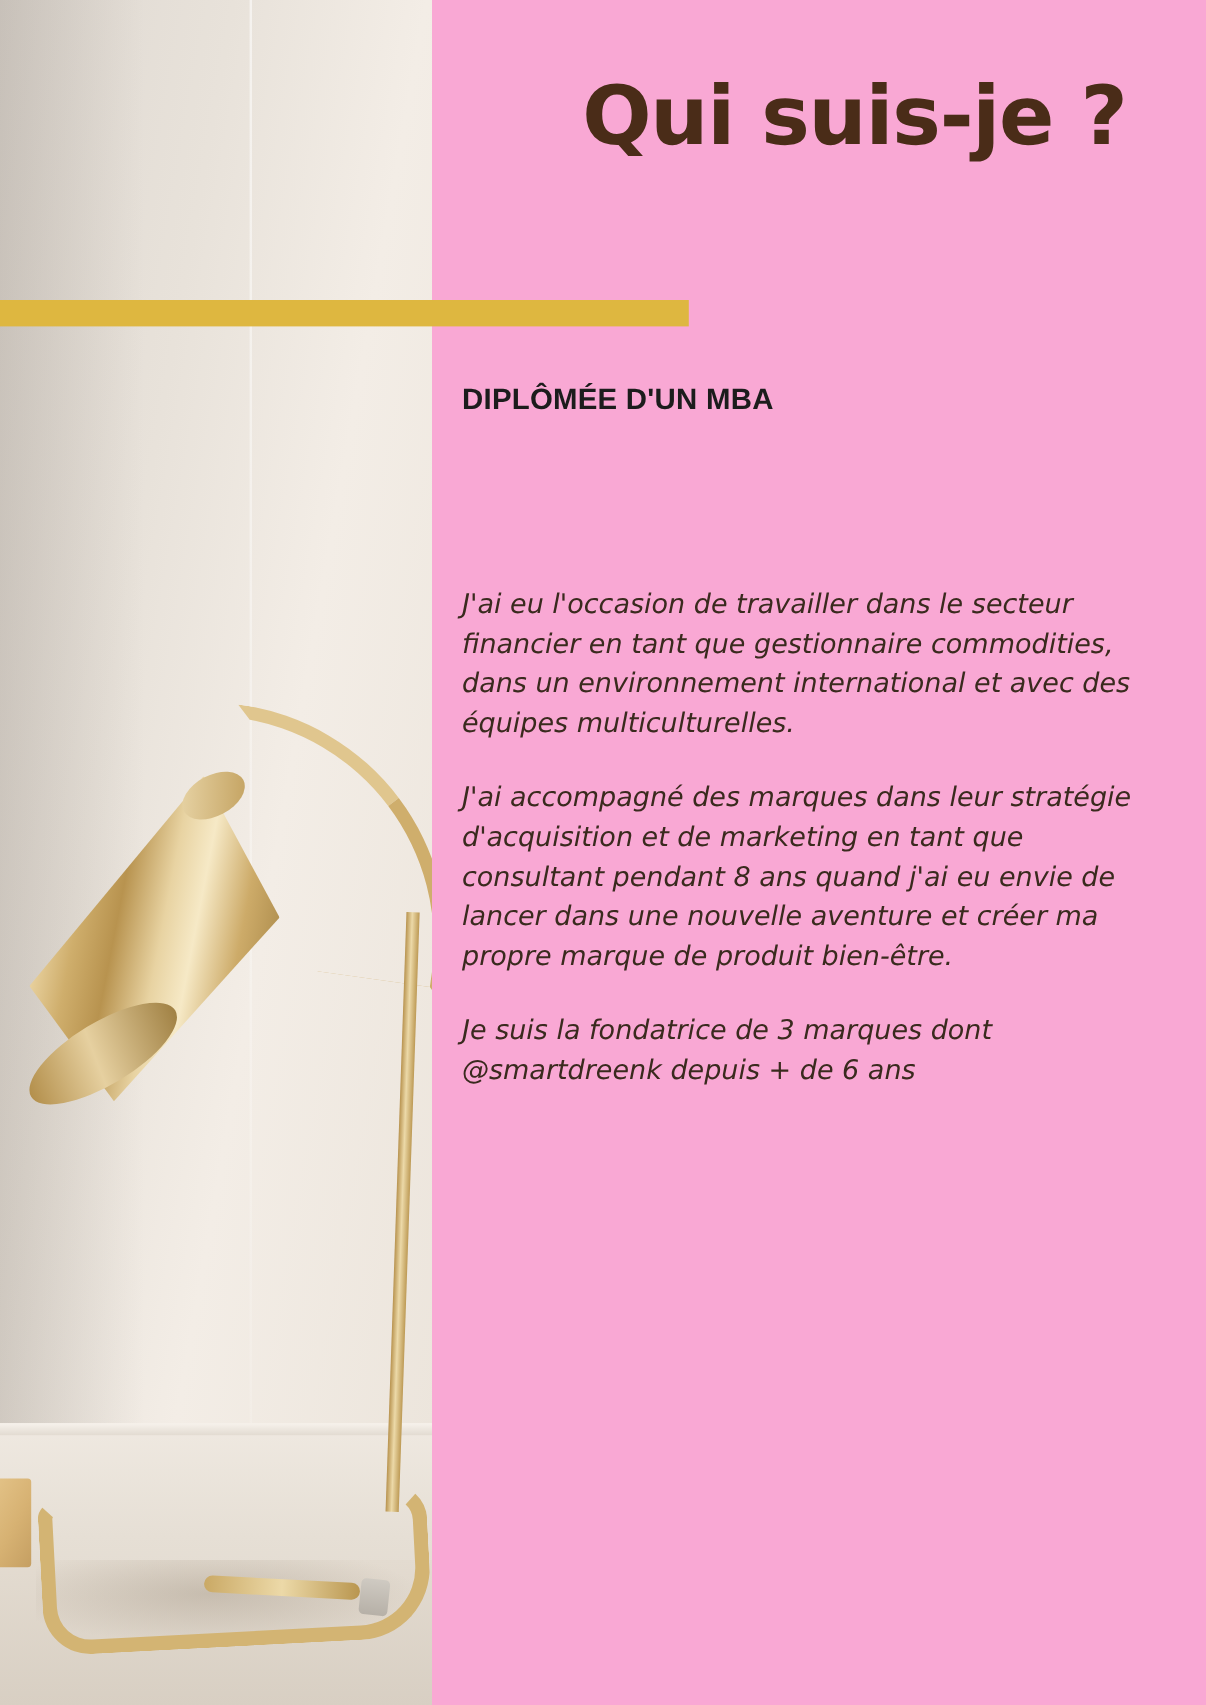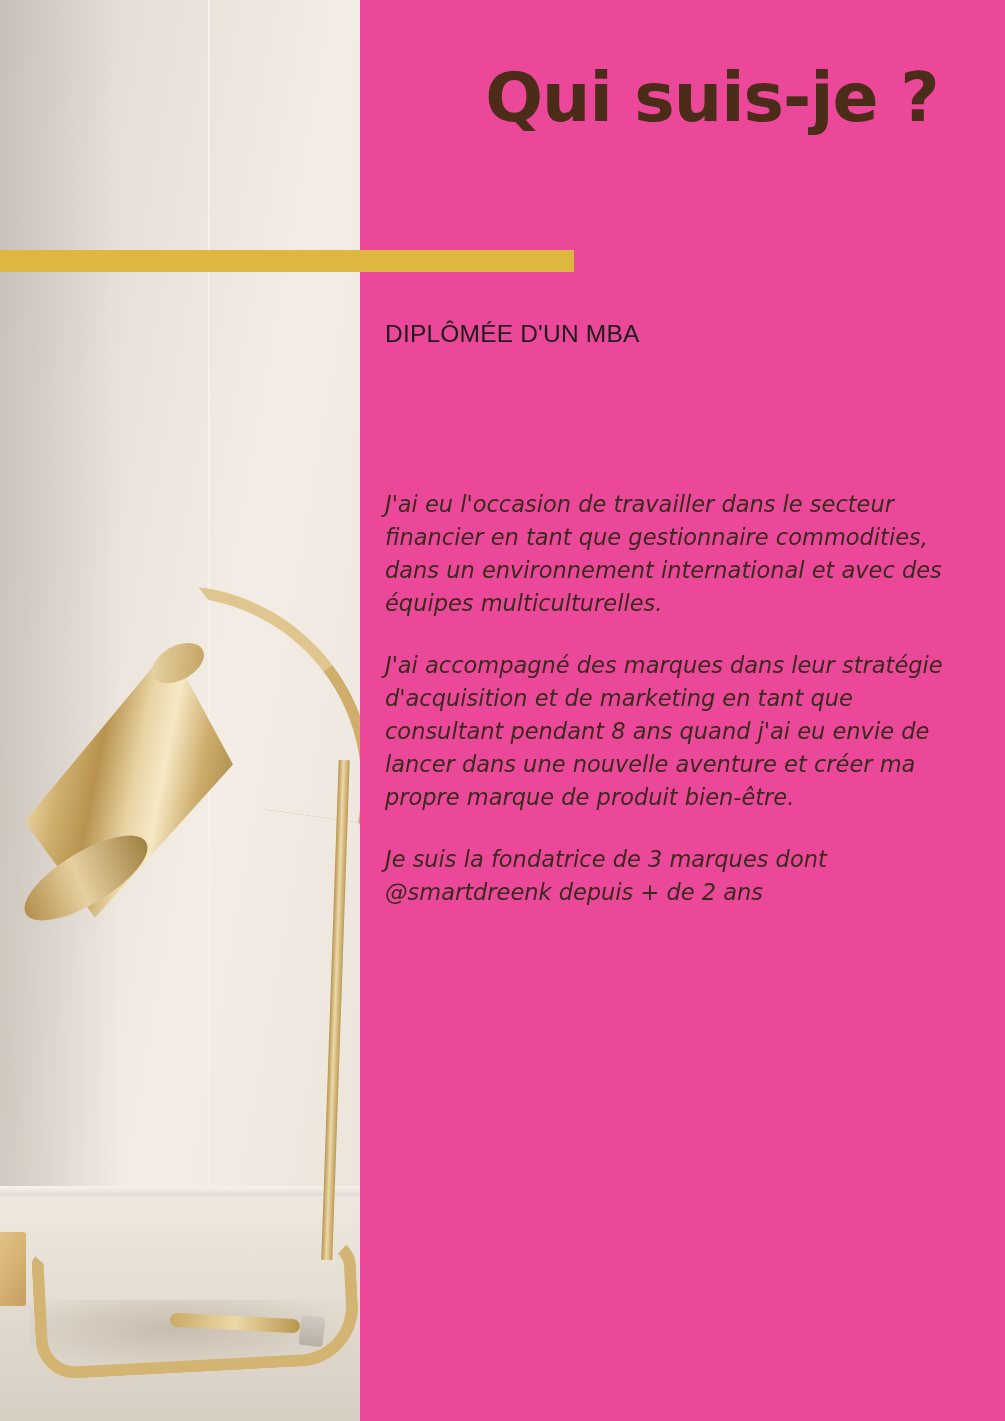--- a/index.html
+++ b/index.html
@@ -5,21 +5,21 @@
   html, body {
     margin: 0;
     padding: 0;
     background: #ffffff;
   }
   .page {
     position: relative;
     width: 1005px;
     height: 1421px;
     overflow: hidden;
-    background: #ec4899;
+    background: #f9a8d4;
     font-family: "Liberation Sans", sans-serif;
   }
 
   
   .photo-panel {
     position: absolute;
     left: 0;
     top: 0;
     width: 360px;
     height: 1421px;
@@ -189,21 +189,21 @@
     letter-spacing: -1px;
     color: #4a2c18;
     white-space: nowrap;
   }
   .subtitle {
     position: absolute;
     left: 1px;
     top: 318px;
     width: 580px;
     font-family: "Liberation Sans", sans-serif;
-    font-weight: 400;
+    font-weight: 700;
     font-size: 24.5px;
     line-height: 31px;
     color: #1c1c1c;
     letter-spacing: 0.2px;
   }
   .body-copy {
     position: absolute;
     left: 1px;
     top: 488px;
     width: 592px;
@@ -250,17 +250,17 @@
 
     <div class="title">Qui suis-je ?</div>
 
     <div class="subtitle">
       <div>DIPLÔMÉE D'UN MBA</div>
     </div>
 
     <div class="body-copy">
       <p>J'ai eu l'occasion de travailler dans le secteur financier en tant que gestionnaire commodities, dans un environnement international et avec des équipes multiculturelles.</p>
       <p>J'ai accompagné des marques dans leur stratégie d'acquisition et de marketing en tant que consultant pendant 8 ans quand j'ai eu envie de lancer dans une nouvelle aventure et créer ma propre marque de produit bien-être.</p>
-      <p>Je suis la fondatrice de 3 marques dont @smartdreenk depuis + de 2 ans</p>
+      <p>Je suis la fondatrice de 3 marques dont @smartdreenk depuis + de 6 ans</p>
     </div>
 
   </div>
 </div>
 
 </body></html>

